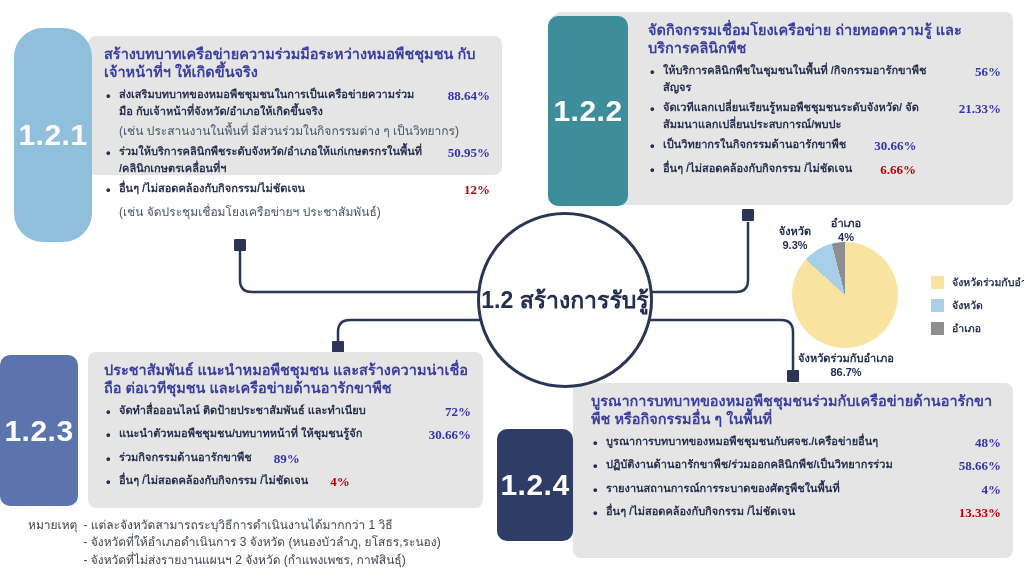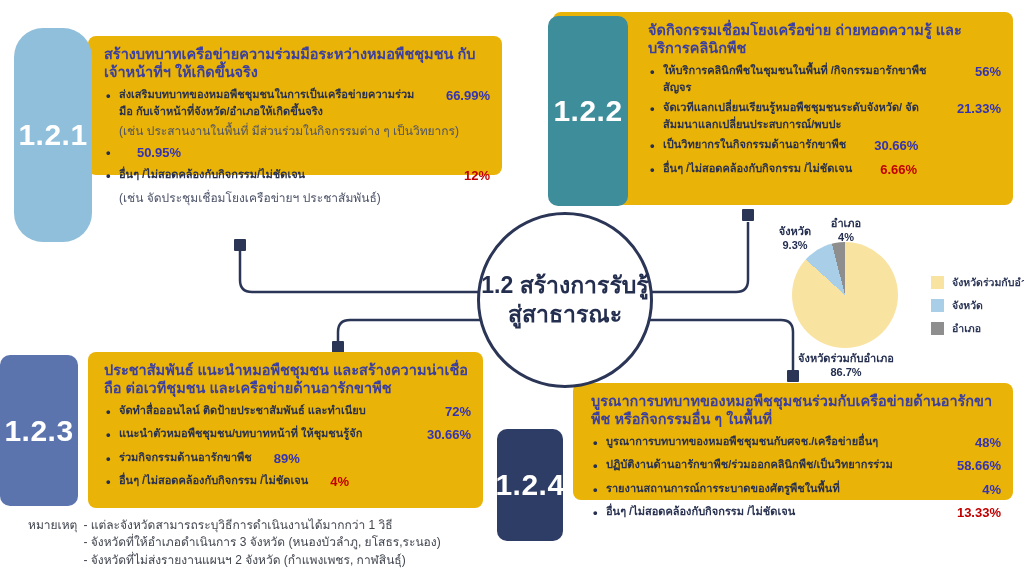--- a/index.html
+++ b/index.html
@@ -9,30 +9,30 @@
     font-family:"Liberation Sans","DejaVu Sans",sans-serif;
   }
   
   .tab{
     position:absolute;border-radius:10px;color:#ffffff;
     font-weight:bold;font-size:30px;display:flex;align-items:center;justify-content:center;
     z-index:3;letter-spacing:0.5px;
   }
   
   .panel{
-    position:absolute;background:#eab308;border-radius:8px;z-index:2;
+    position:absolute;background:#e5e5e5;border-radius:8px;z-index:2;
     padding:9px 12px 6px 16px;box-sizing:border-box;
   }
   .title{
     color:#3A3FA0;font-weight:bold;font-size:14.5px;line-height:1.25;margin-bottom:5px;
   }
   .bullet{display:flex;align-items:flex-start;margin:3px 0 2px 2px;}
   .dot{color:#27304F;font-weight:bold;font-size:13px;width:13px;flex:0 0 13px;line-height:1.55;}
   .btext{flex:1;color:#27304F;font-weight:bold;font-size:11px;line-height:1.55;}
-  .pct{flex:0 0 56px;text-align:right;font-weight:bold;font-size:13px;line-height:1.55;margin-left:6px;}
+  .pct{flex:0 0 56px;text-align:right;font-weight:bold;font-size:13px;line-height:1.55;margin-left:6px;font-family:Liberation Serif, serif;}
   .note{color:#4C5268;font-size:12px;line-height:1.5;margin:0 0 2px 15px;}
   
   .circle{
     position:absolute;left:477px;top:212px;width:176px;height:176px;border-radius:50%;
     background:#ffffff;border:3px solid #2B3556;z-index:5;box-sizing:border-box;
     display:flex;flex-direction:column;align-items:center;justify-content:center;
     color:#242E4F;font-weight:bold;font-size:23px;line-height:1.25;text-align:center;
   }
   
   svg.connectors{position:absolute;left:0;top:0;z-index:1;}
@@ -64,25 +64,26 @@
     <rect x="742" y="209" width="12" height="12" rx="1"></rect>
     <rect x="787" y="370" width="12" height="12" rx="1"></rect>
   </g>
 </svg>
 
 <div class="panel" style="left:88px;top:36px;width:414px;height:139px;">
   <div class="title">สร้างบทบาทเครือข่ายความร่วมมือระหว่างหมอพืชชุมชน กับเจ้าหน้าที่ฯ ให้เกิดขึ้นจริง</div>
   <div class="bullet">
     <span class="dot">•</span>
     <span class="btext">ส่งเสริมบทบาทของหมอพืชชุมชนในการเป็นเครือข่ายความร่วมมือ กับเจ้าหน้าที่จังหวัด/อำเภอให้เกิดขึ้นจริง</span>
-    <span class="pct" style="color: rgb(51, 51, 179);">66.99%</span>
+    <span class="pct" style="color: rgb(51, 51, 179);">88.64%</span>
   </div>
   <div class="note">(เช่น ประสานงานในพื้นที่ มีส่วนร่วมในกิจกรรมต่าง ๆ เป็นวิทยากร)</div>
   <div class="bullet">
     <span class="dot">•</span>
+    <span class="btext">ร่วมให้บริการคลินิกพืชระดับจังหวัด/อำเภอให้แก่เกษตรกรในพื้นที่ /คลินิกเกษตรเคลื่อนที่ฯ</span>
     <span class="pct" style="color: rgb(51, 51, 179);">50.95%</span>
   </div>
   <div class="bullet">
     <span class="dot">•</span>
     <span class="btext">อื่นๆ /ไม่สอดคล้องกับกิจกรรม/ไม่ชัดเจน</span>
     <span class="pct" style="color: rgb(192, 0, 0);">12%</span>
   </div>
   <div class="note">(เช่น จัดประชุมเชื่อมโยงเครือข่ายฯ  ประชาสัมพันธ์)</div>
 </div>
 <div class="tab" style="left: 14px; top: 28px; width: 78px; height: 214px; background: rgb(143, 191, 218); border-radius: 29px;">1.2.1</div>
@@ -130,21 +131,21 @@
     <span class="pct" style="text-align: left; margin-left: 22px; color: rgb(51, 51, 179);">89%</span>
   </div>
   <div class="bullet">
     <span class="dot">•</span>
     <span class="btext" style="flex:0 1 auto;">อื่นๆ  /ไม่สอดคล้องกับกิจกรรม /ไม่ชัดเจน</span>
     <span class="pct" style="text-align: left; margin-left: 22px; color: rgb(192, 0, 0);">4%</span>
   </div>
 </div>
 <div class="tab" style="left: 0; top: 355px; width: 78px; height: 151px; background: rgb(91, 116, 174);">1.2.3</div>
 
-<div class="panel" style="left:573px;top:383px;width:440px;height:117px;padding-left:18px;">
+<div class="panel" style="left:573px;top:383px;width:440px;height:175px;padding-left:18px;">
   <div class="title">บูรณาการบทบาทของหมอพืชชุมชนร่วมกับเครือข่ายด้านอารักขาพืช หรือกิจกรรมอื่น ๆ ในพื้นที่</div>
   <div class="bullet">
     <span class="dot">•</span>
     <span class="btext">บูรณาการบทบาทของหมอพืชชุมชนกับศจช./เครือข่ายอื่นๆ</span>
     <span class="pct" style="color: rgb(51, 51, 179);">48%</span>
   </div>
   <div class="bullet">
     <span class="dot">•</span>
     <span class="btext">ปฏิบัติงานด้านอารักขาพืช/ร่วมออกคลินิกพืช/เป็นวิทยากรร่วม</span>
     <span class="pct" style="color: rgb(51, 51, 179);">58.66%</span>
@@ -153,25 +154,24 @@
     <span class="dot">•</span>
     <span class="btext">รายงานสถานการณ์การระบาดของศัตรูพืชในพื้นที่</span>
     <span class="pct" style="color: rgb(51, 51, 179);">4%</span>
   </div>
   <div class="bullet">
     <span class="dot">•</span>
     <span class="btext">อื่นๆ /ไม่สอดคล้องกับกิจกรรม /ไม่ชัดเจน</span>
     <span class="pct" style="color: rgb(192, 0, 0);">13.33%</span>
   </div>
 </div>
-<div class="tab" style="left: 497px; top: 429px; width: 66px; height: 112px; background: rgb(46, 61, 102);">1.2.4</div>
+<div class="tab" style="left: 497px; top: 429px; width: 76px; height: 112px; background: rgb(46, 61, 102);">1.2.4</div>
 
 <div class="circle">
   <div>1.2 สร้างการรับรู้</div>
-  <div>สู่สาธารณะ</div>
 </div>
 
 <div class="pie" id="pie" style="background: conic-gradient(rgb(249, 227, 161) 0deg, rgb(249, 227, 161) 312.12deg, rgb(169, 207, 232) 312.12deg, rgb(169, 207, 232) 345.6deg, rgb(142, 142, 142) 345.6deg, rgb(142, 142, 142) 360deg);"></div>
 
 <div class="pie-label" style="left:765px;top:225px;width:60px;">
   <div>จังหวัด</div>
   <div>9.3%</div>
 </div>
 <div class="pie-label" style="left:820px;top:217px;width:52px;">
   <div>อำเภอ</div>

